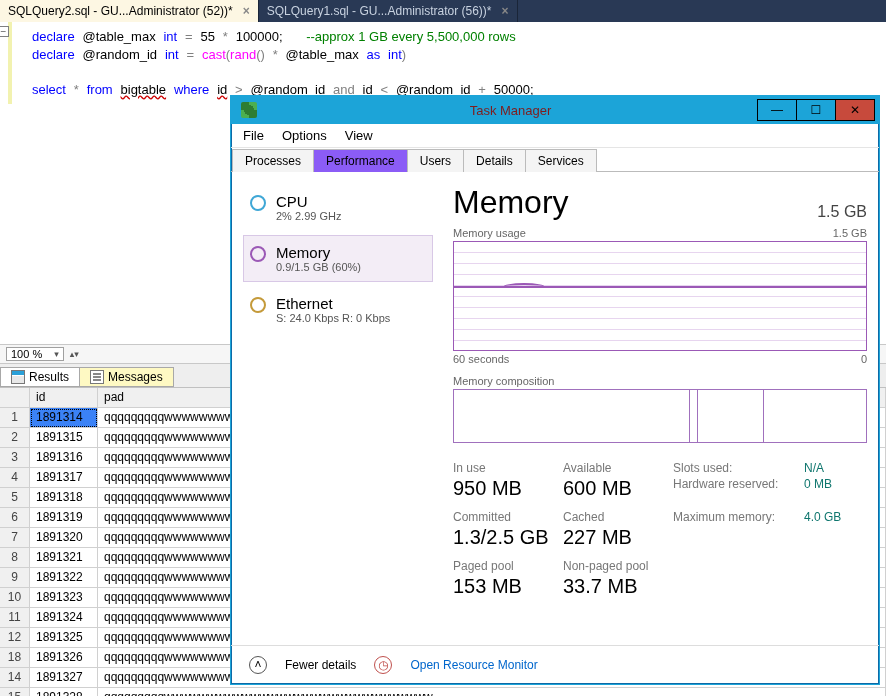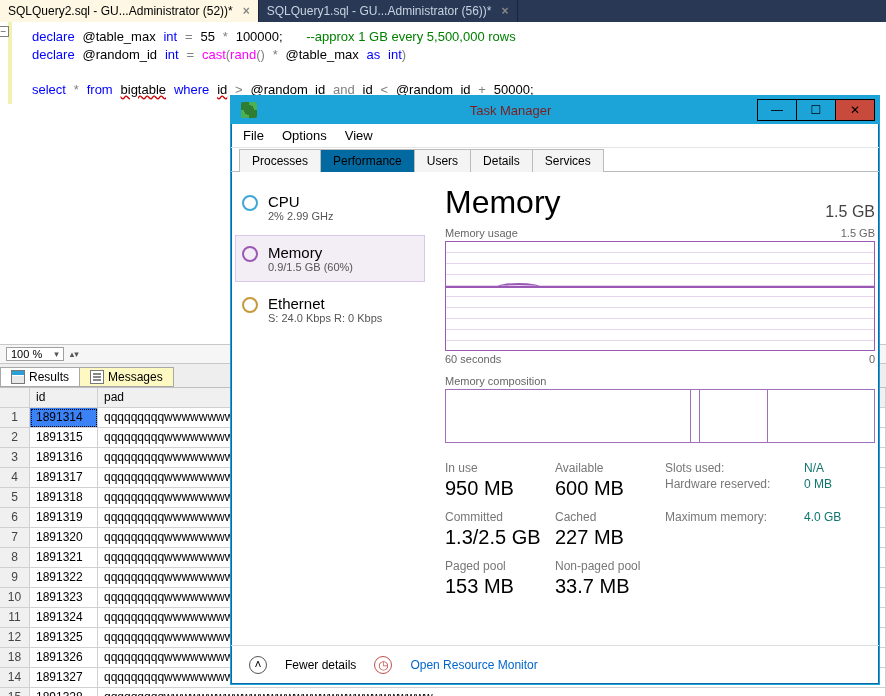--- a/index.html
+++ b/index.html
@@ -51,24 +51,24 @@
   .tm-ico { width:16px;height:16px;margin:0 6px;display:inline-block;background:
      radial-gradient(circle at 50% 50%, #2e7d32 0 5px, transparent 5px),
      conic-gradient(#4caf50 0 90deg,#2e7d32 90deg 180deg,#4caf50 180deg 270deg,#2e7d32 270deg 360deg);
      border-radius:2px;}
   .tm-title { flex:1; text-align:center; color:#7f1d1d; font-size:13px;}
   .tm-btns { display:flex; }
   .tm-btn { width:40px;height:22px;display:flex;align-items:center;justify-content:center;border:1px solid #000;margin-left:-1px;background:#1ca4d8;font-size:12px;}
   .tm-btn.close{background:#c74a3c;color:#000;}
 
   .tm-menu { display:flex; gap:18px; padding:4px 12px; font-size:13px; border-bottom:1px solid #e5e5e5;}
-  .tm-tabs { display:flex; padding:0 8px; }
+  .tm-tabs { display:flex; padding:0 1px; }
   .tm-tab { padding:4px 12px; border:1px solid #bbb; border-bottom:none; background:#f4f4f4; font-size:12px; margin-right:-1px; position:relative; top:1px;}
-  .tm-tab.active{ background:#0369a1; z-index:2;}
-  .tm-body { flex:1; border-top:1px solid #bbb; display:flex; padding:12px 4px; gap:20px;}
+  .tm-tab.active{ background:#8b5cf6; z-index:2;}
+  .tm-body { flex:1; border-top:1px solid #bbb; display:flex; padding:12px 12px; gap:20px;}
 
   .tm-left { width:190px; display:flex; flex-direction:column; gap:4px;}
   .metric { display:flex; gap:10px; padding:8px 6px; border:1px solid transparent; border-radius:0;}
   .metric.sel { background:#f3edf6; border:1px solid #d8c8e6;}
   .metric .ring { width:16px;height:16px;border:2px solid; border-radius:50%; flex:none; margin-top:2px;}
   .metric .ring.cpu{border-color:#3fa7d6;}
   .metric .ring.mem{border-color:#9b59b6;}
   .metric .ring.eth{border-color:#c49a3a;}
   .metric .mt { font-size:15px; }
   .metric .ms { font-size:11px; color:#555;}

